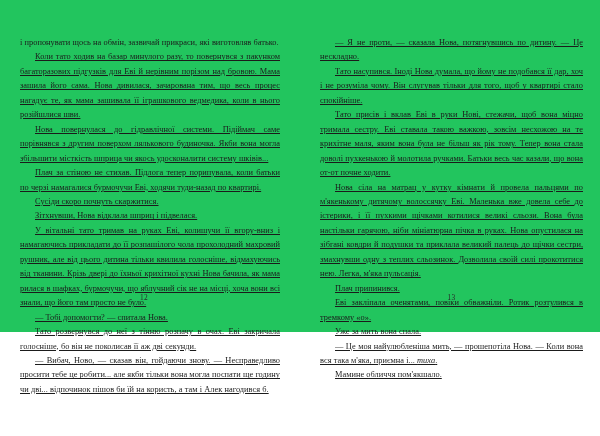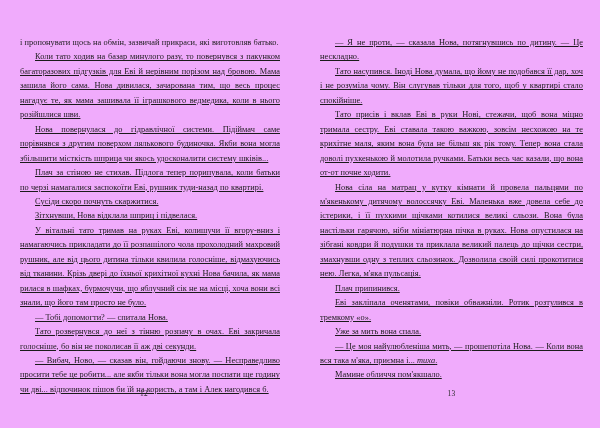--- a/index.html
+++ b/index.html
@@ -19,22 +19,22 @@
     position: relative;
     width: 600px;
     height: 436px;
     display: flex;
     box-sizing: border-box;
   }
 
   .page {
     position: relative;
     box-sizing: border-box;
-    height: 428px;
-    background: #f0abfc;
+    height: 332px;
+    background: #22c55e;
   }
 
   .page-left {
     width: 300px;
     padding: 36px 20px 0 20px;
   }
 
   .page-right {
     width: 300px;
     padding: 36px 17px 0 20px;
@@ -86,21 +86,21 @@
 </head>
 <body>
 
 <div class="spread">
 
   <div class="page page-left">
     <div class="textblock">
       <p class="noindent">і пропонувати щось на обмін, зазвичай прикраси, які виготовляв батько.</p>
       <p class="indent">Коли тато ходив на базар минулого разу, то повернувся з пакунком багаторазових підгузків для Еві й нерівним порізом над бровою. Мама зашила його сама. Нова дивилася, зачарована тим, що весь процес нагадує те, як мама зашивала її іграшкового ведмедика, коли в нього розійшлися шви.</p>
       <p class="indent">Нова повернулася до гідравлічної системи. Підіймач саме порівнявся з другим поверхом лялькового будиночка. Якби вона могла збільшити місткість шприца чи якось удосконалити систему шківів...</p>
-      <p class="indent">Плач за стіною не стихав. Підлога тепер порипувала, коли батьки по черзі намагалися заспокоїти Еві, рушник туди-назад по квартирі.</p>
+      <p class="indent">Плач за стіною не стихав. Підлога тепер порипувала, коли батьки по черзі намагалися бурмочучи Еві, ходячи туди-назад по квартирі.</p>
       <p class="indent">Сусіди скоро почнуть скаржитися.</p>
       <p class="indent">Зітхнувши, Нова відклала шприц і підвелася.</p>
       <p class="indent">У вітальні тато тримав на руках Еві, колишучи її вгору-вниз і намагаючись прикладати до її розпашілого чола прохолодний махровий рушник, але від цього дитина тільки квилила голосніше, відмахуючись від тканини. Крізь двері до їхньої крихітної кухні Нова бачила, як мама рилася в шафках, бурмочучи, що яблучний сік не на місці, хоча вони всі знали, що його там просто не було.</p>
       <p class="indent">— Тобі допомогти? — спитала Нова.</p>
       <p class="indent">Тато розвернувся до неї з тінню розпачу в очах. Еві закричала голосніше, бо він не поколисав її аж дві секунди.</p>
       <p class="indent">— Вибач, Ново, — сказав він, гойдаючи знову. — Несправедливо просити тебе це робити... але якби тільки вона могла поспати ще годину чи дві... відпочинок пішов би їй на користь, а там і Алек нагодився б.</p>
     </div>
     <div class="folio">12</div>
   </div>
 

